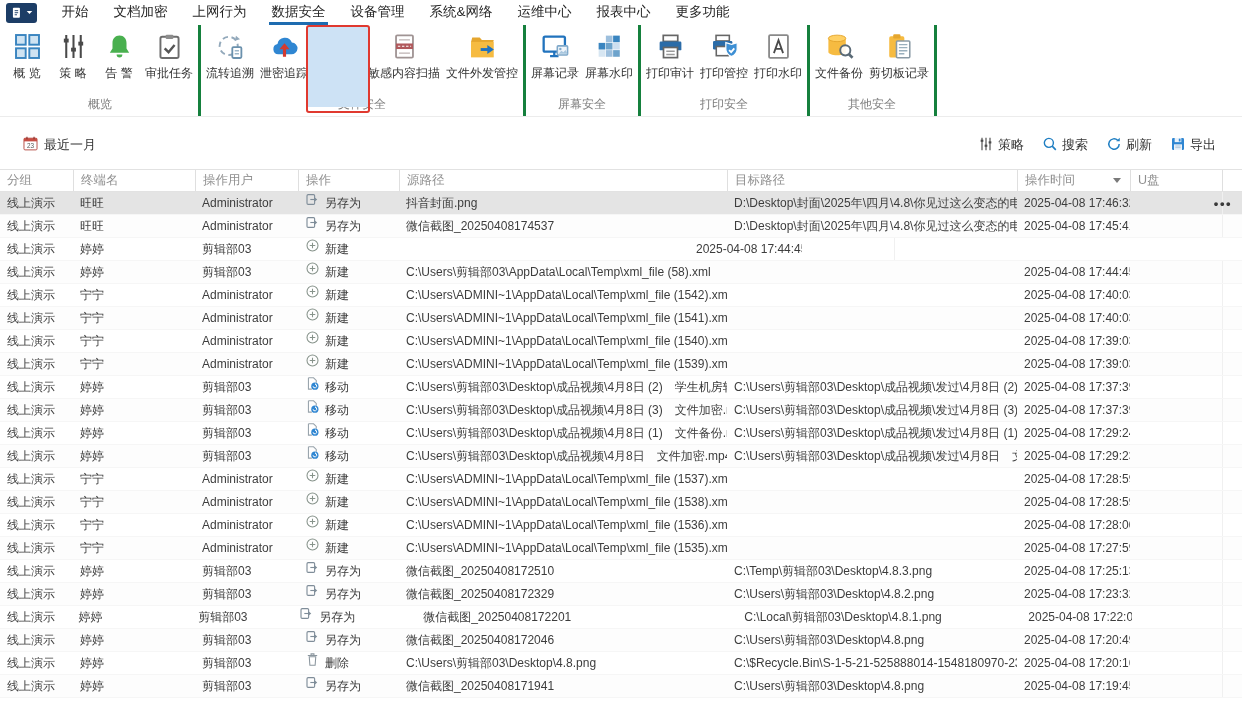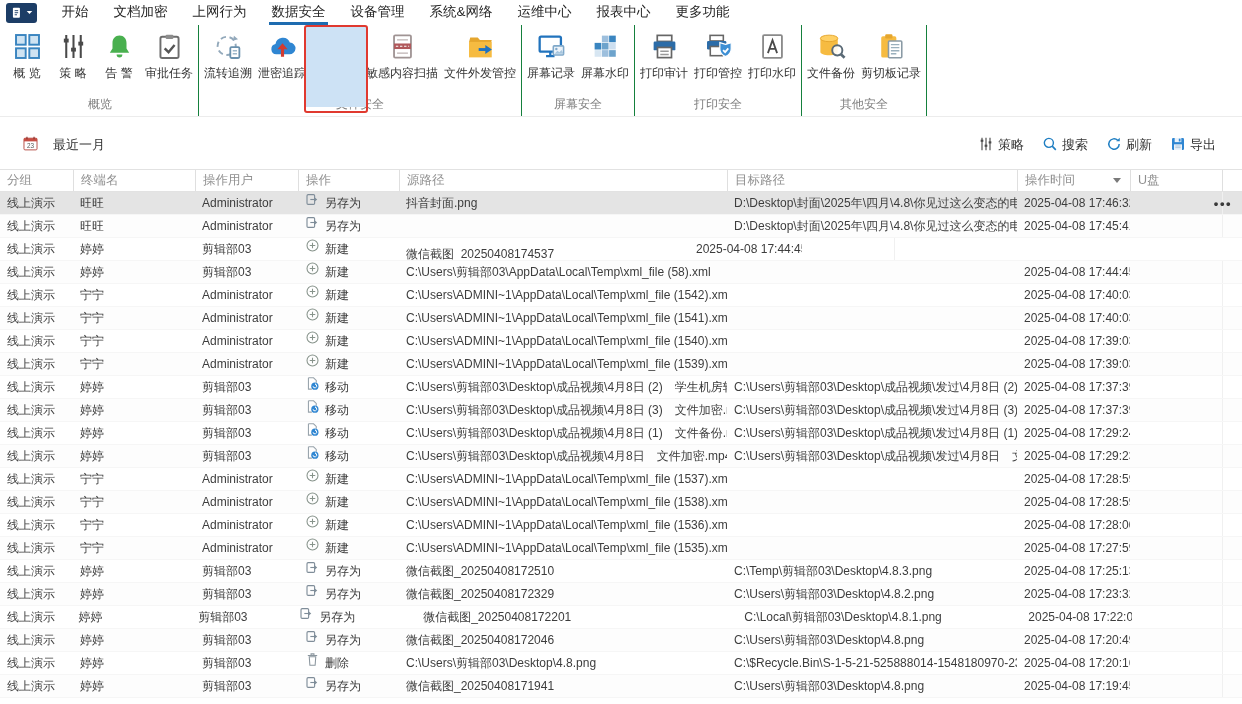--- a/index.html
+++ b/index.html
@@ -13,34 +13,34 @@
   .menubar { height:25px; display:flex; align-items:center; }
   .logo-btn { width:31px; height:20px; margin-left:6px; background:#1c3d66; border-radius:3px;
     display:flex; align-items:center; justify-content:center; gap:2px; cursor:pointer; }
   .menu-tabs { display:flex; margin-left:12px;justify-content:flex-end; }
   .menu-tab { padding:0 12.5px; height:25px; line-height:24px; font-size:13.5px; color:#262626;
     position:relative; white-space:nowrap; cursor:pointer; }
   .menu-tab.active::after { content:""; position:absolute; left:10px; right:10px; bottom:0;
     height:3px; background:#1e6cb0; }
   
   .ribbon { display:flex; align-items:stretch; height:92px; border-bottom:1px solid #ececec; padding-left:2px; }
-  .rb-group { display:flex; flex-direction:column; border-right:1px solid #15803d; padding:0 2px; }
+  .rb-group { display:flex; flex-direction:column; border-right:3px solid #15803d; padding:0 2px; }
   .rb-items { display:flex; flex:1; align-items:flex-start; }
   .rb-item { position:relative; min-width:46px; padding:4px 3px 0 3px; display:flex; flex-direction:column;
     align-items:center; cursor:pointer; }
   .rb-ico { height:34px; display:flex; align-items:center; justify-content:center; }
   .rb-lbl { font-size:12px; color:#333; white-space:nowrap; margin-top:2px; }
   .rb-group-label { text-align:center; font-size:12px; color:#7d7d7d; height:20px; line-height:16px; }
   .rb-item.active::before { content:""; position:absolute; top:2px; left:-3px; right:-3px; height:80px;
     background:#cde2f5; }
   .rb-item.active::after { content:""; position:absolute; top:0px; left:-5px; right:-5px; height:84px;
     border:2.6px solid #e0392f; border-radius:3px; pointer-events:none; z-index:6; }
   
   .filterbar { margin-top:12px; height:32px; display:flex; align-items:center; padding:0 26px 0 22px; }
-  .fb-left { display:flex; align-items:center; gap:14px; cursor:pointer; }
+  .fb-left { display:flex; align-items:center; gap:5px; cursor:pointer; }
   .fb-left span { font-size:13px; color:#333; }
   .fb-spacer { flex:1; }
   .fb-tools { display:flex; align-items:center; gap:18px; }
   .fb-tool { display:flex; align-items:center; gap:4px; cursor:pointer; }
   .fb-tool span { font-size:13px; color:#333; }
   
   .grid { margin-top:8px; }
   .thead { display:flex; height:23px; border-top:1px solid #e2e2e2; border-bottom:1px solid #e2e2e2; }
   .hcell { display:flex; align-items:center; font-size:12.5px; color:#8f8f8f; padding-left:7px;
     border-left:1px solid #dfdfdf; white-space:nowrap; overflow:hidden; cursor:pointer; }
@@ -378,21 +378,21 @@
           <div class="cell" style="width: 122px;">旺旺</div>
           <div class="cell" style="width: 103px;">Administrator</div>
           <div class="cell op-cell" style="width: 101px;">
             <span><svg viewBox="0 0 24 24" width="15" height="15">
                 <rect x="3.2" y="4.2" width="12.2" height="15.6" rx="1.8" fill="none" stroke="#7f8d99" stroke-width="1.8"></rect>
                 <path d="M8.5 12h9" stroke="#7f8d99" stroke-width="1.8" fill="none"></path>
                 <path d="M14.6 8l5 4-5 4z" fill="#7f8d99"></path>
               </svg></span>
             <span>另存为</span>
           </div>
-          <div class="cell" style="width: 328px; margin-top: 28px;">微信截图_20250408174537</div>
+          <div class="cell" style="width: 328px;">微信截图_20250408174537</div>
           <div class="cell" style="width: 290px;">D:\Desktop\封面\2025年\四月\4.8\你见过这么变态的电脑监...</div>
           <div class="cell" style="width: 113px;">2025-04-08 17:45:41</div>
           <div class="cell" style="width: 92px;"></div>
           <div class="cell gutter" style="width: 20px;"></div>
         </div>
         <div class="row">
           <div class="cell" style="width: 73px;">线上演示</div>
           <div class="cell" style="width: 122px;">婷婷</div>
           <div class="cell" style="width: 103px;">剪辑部03</div>
           <div class="cell op-cell" style="width: 101px;">

